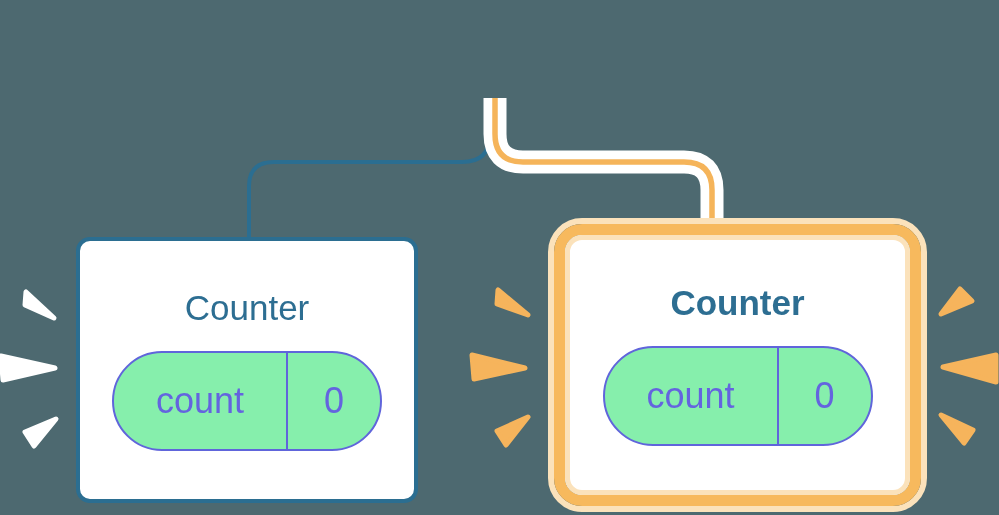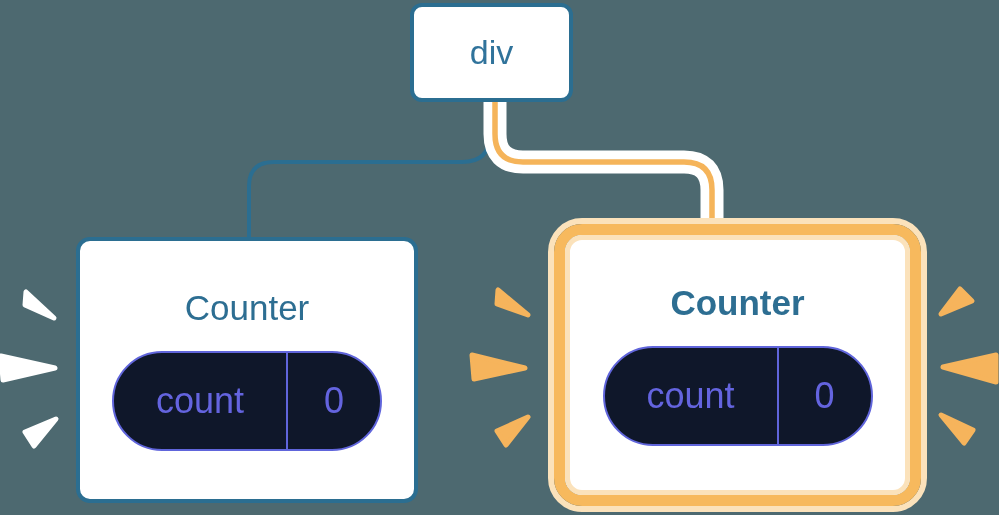--- a/index.html
+++ b/index.html
@@ -48,21 +48,21 @@
     border:11px solid var(--orange-border); border-radius:28px;
   }
   .highlight-content{
     box-sizing:border-box; width:100%; height:100%; background:#fff;
     border-radius:17px; box-shadow: inset 0 0 0 5px var(--orange-pale);
     display:flex; flex-direction:column; align-items:center; justify-content:center; gap:26px;
   }
   .state-pill{
     box-sizing:border-box; width:270px; height:100px;
     border:2px solid var(--indigo); border-radius:50px;
-    display:flex; align-items:stretch; overflow:hidden; background:#0f172a;
+    display:flex; align-items:stretch; overflow:hidden; background:#86efac;
   }
   .state-key{
     flex:1; display:flex; align-items:center; justify-content:center;
     font-size:36px; color:var(--indigo-text);
     border-right:2px solid var(--indigo);
   }
   .state-value{
     width:92px; display:flex; align-items:center; justify-content:center;
     font-size:36px; color:var(--indigo-text);
   }
@@ -91,23 +91,20 @@
       <polygon points="497,431 506,445 528,417"></polygon>
     </g>
 
     <g fill="#F6B45C" stroke="#F6B45C" stroke-width="5" stroke-linejoin="round">
       <polygon points="960,289 972,301 941,314"></polygon>
       <polygon points="996,355 996,382 943,367"></polygon>
       <polygon points="973,430 964,443 941,415"></polygon>
     </g>
   </svg>
 
-  <div class="node div-node">
-    <span class="div-label">div</span>
-  </div>
 
   <div class="node counter-box">
     <span class="counter-title">Counter</span>
     <div class="state-pill">
       <span class="state-key">count</span>
       <span class="state-value">0</span>
     </div>
   </div>
 
   <div class="highlight-outer">

